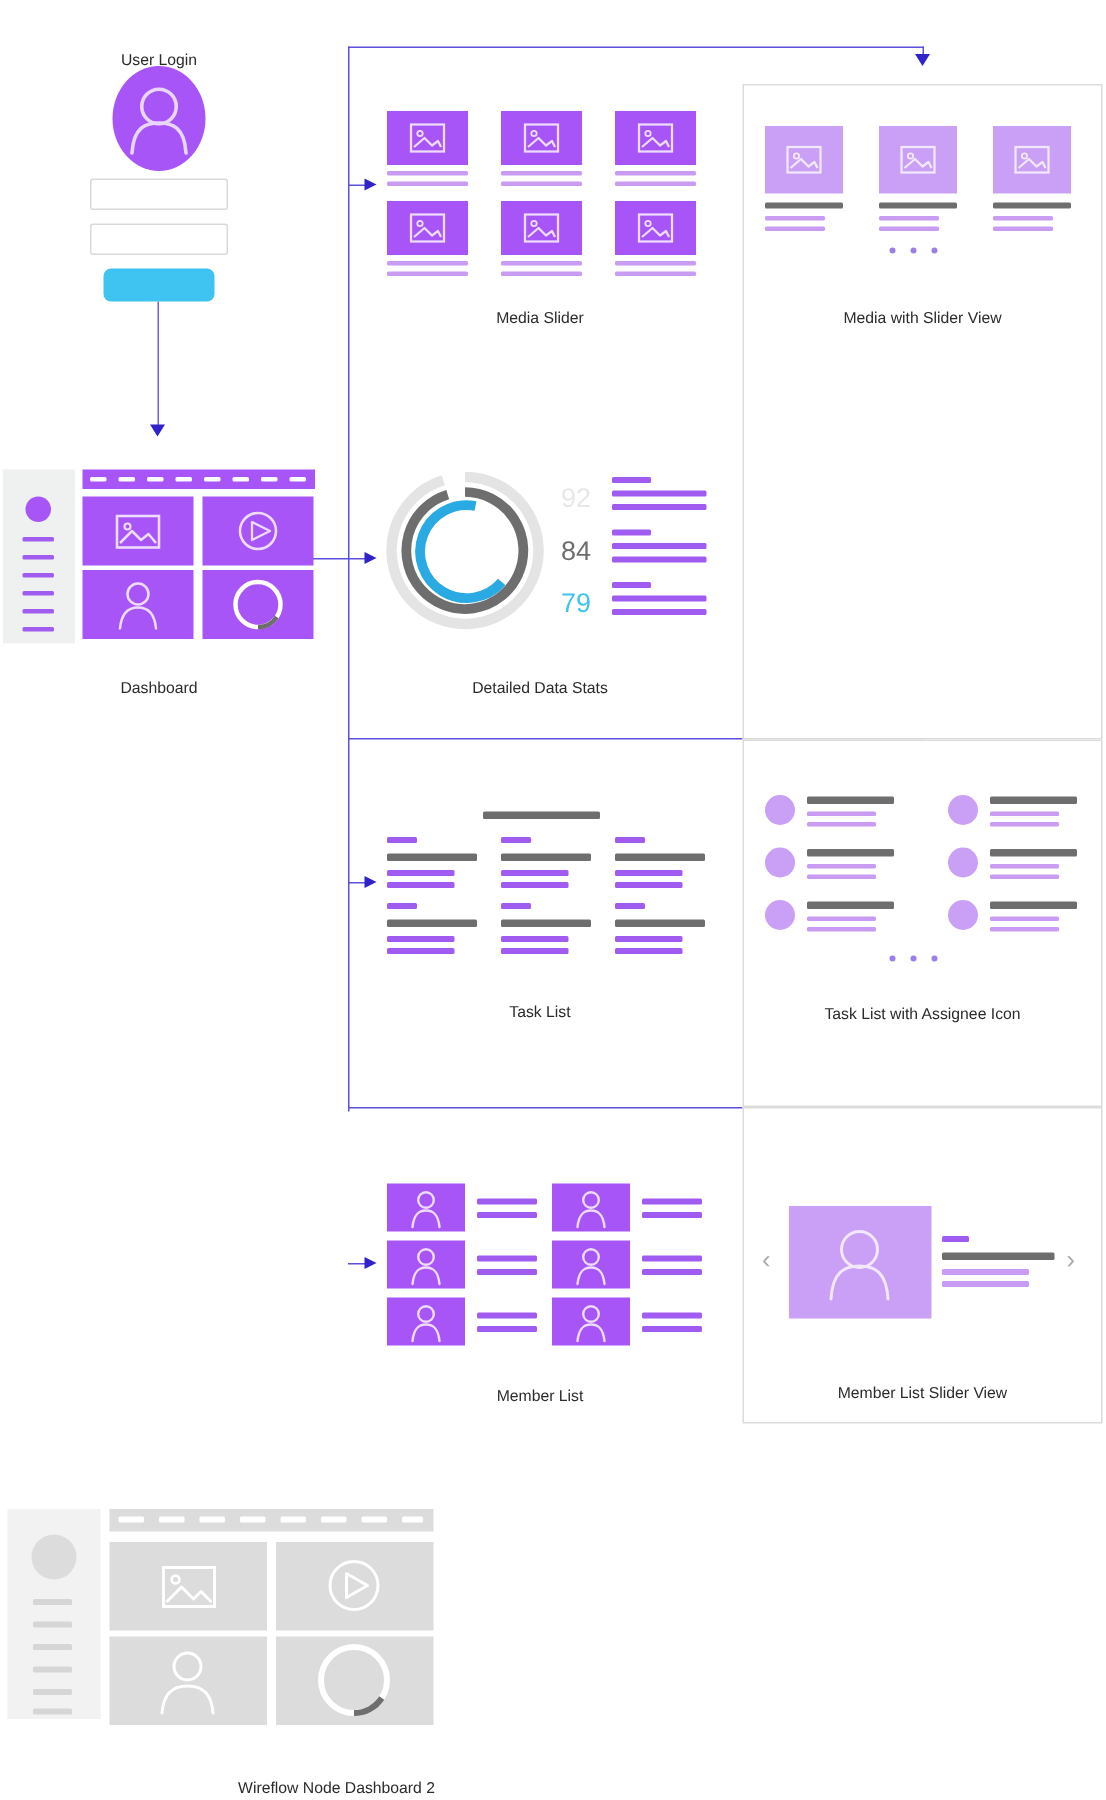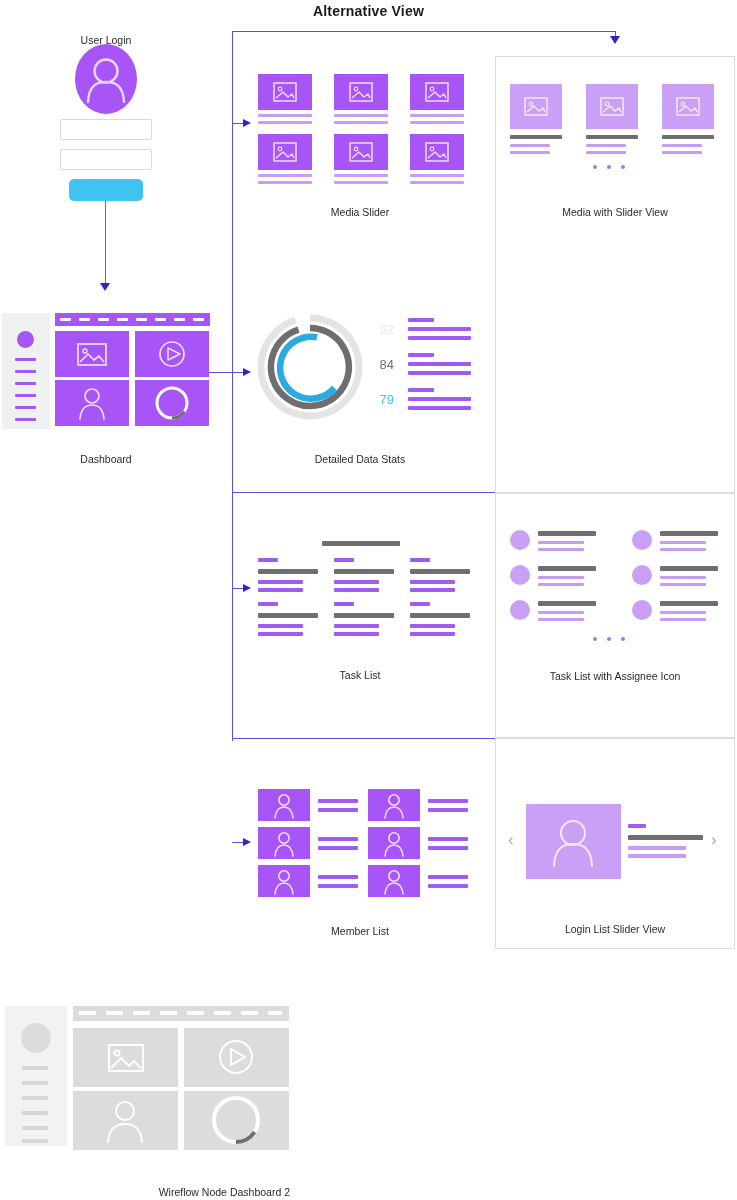--- a/index.html
+++ b/index.html
@@ -77,28 +77,27 @@
     position: absolute; width: 92px; height: 21px;
     border: 1px solid #d9d9d9; background: #ffffff; border-radius: 2px;
   }
   .login-btn {
     position: absolute; width: 74px; height: 22px;
     background: #3fc3f0; border-radius: 5px;
   }
 
   svg { display: block; overflow: visible; }
   .chev { position: absolute; font-size: 17px; color: #aaaaaa; font-family: "Liberation Sans", sans-serif; }
-  .stat-num { position: absolute; font-size: 13px; font-family: "Liberation Sans", sans-serif; text-align: right; }
+  .stat-num { position: absolute; font-size: 18px; font-family: "Liberation Sans", sans-serif; text-align: right; }
 </style>
 </head>
 <body>
 
 <div id="root">
 
-  <div class="diagram-title">Alternative View</div>
 
   <div class="conn-h" style="left:232px; top:31px; width:384px;"></div>
   <div class="conn-v" style="left:232px; top:31px; height:710px;"></div>
   <div class="conn-v" style="left:615px; top:31px; height:8px;"></div>
   <div class="arrow-down" style="left:610px; top:36px;"></div>
 
   <div class="conn-h" style="left:232px; top:123px; width:13px;"></div>
   <div class="arrow-right" style="left:243px; top:119px;"></div>
 
   <div class="conn-h" style="left:186px; top:372px; width:58px;"></div>
@@ -473,21 +472,21 @@
       </svg>
     </div>
 
     <div class="bar purple" style="left:133px; top:44px; width:18px; height:4px;"></div>
     <div class="bar gray" style="left:133px; top:55px; width:75px; height:5px;"></div>
     <div class="bar lpurple" style="left:133px; top:66px; width:58px; height:4px;"></div>
     <div class="bar lpurple" style="left:133px; top:74px; width:58px; height:4px;"></div>
 
     <div class="chev" style="left:216px; top:50px;">›</div>
 
-    <div class="node-label" style="left:0px; top:143px; width:240px;">Login List Slider View</div>
+    <div class="node-label" style="left:0px; top:143px; width:240px;">Member List Slider View</div>
   </div>
 
   <div class="abs" style="left:0px; top:998px; width:300px; height:200px;">
 
     <div class="tile" style="left:5px; top:8px; width:62px; height:140px; background:#f2f2f2;"></div>
     <div class="avatar-circle gray" style="left:21px; top:25px; width:30px; height:30px;"></div>
     <div class="bar lgray" style="left:22px; top:68px; width:26px; height:4px;"></div>
     <div class="bar lgray" style="left:22px; top:83px; width:26px; height:4px;"></div>
     <div class="bar lgray" style="left:22px; top:98px; width:26px; height:4px;"></div>
     <div class="bar lgray" style="left:22px; top:113px; width:26px; height:4px;"></div>

